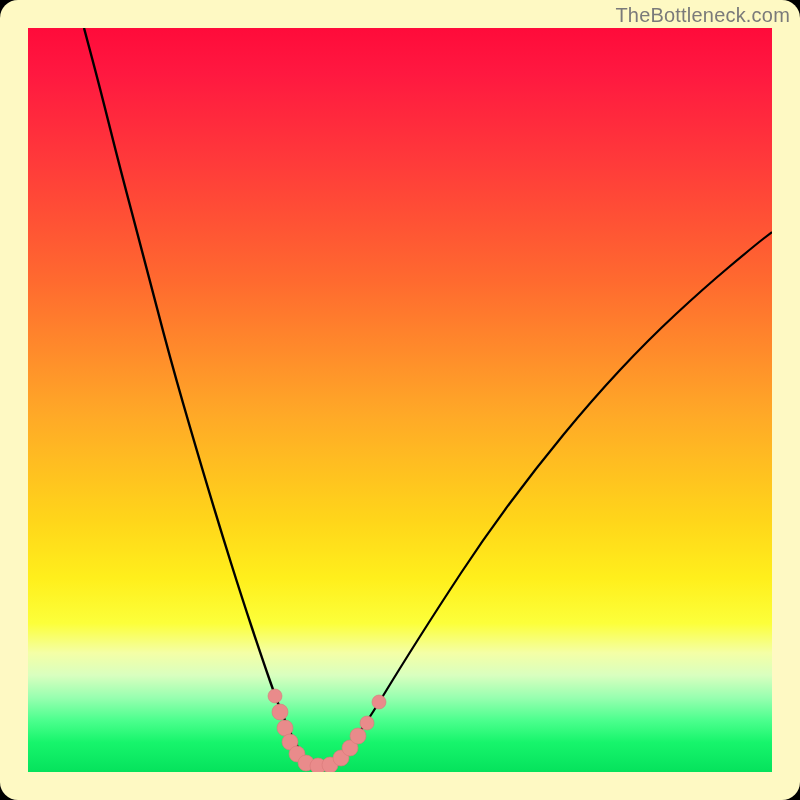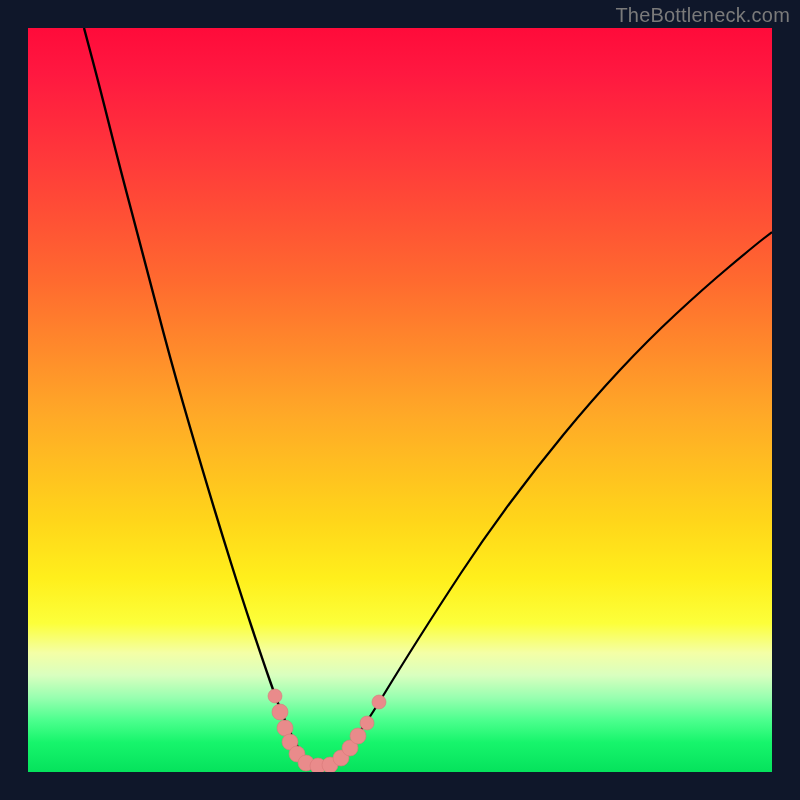--- a/index.html
+++ b/index.html
@@ -7,21 +7,22 @@
     padding: 0;
     width: 800px;
     height: 800px;
     background: #000;
     overflow: hidden;
     font-family: Arial, Helvetica, sans-serif;
   }
   .frame {
     position: absolute;
     inset: 0;
-    background: #0f172a;
+    background: #fef9c3;
+    border-radius: 18px;
   }
   .plot {
     position: absolute;
     left: 28px;
     top: 28px;
     width: 744px;
     height: 744px;
     overflow: hidden;
   }
   

